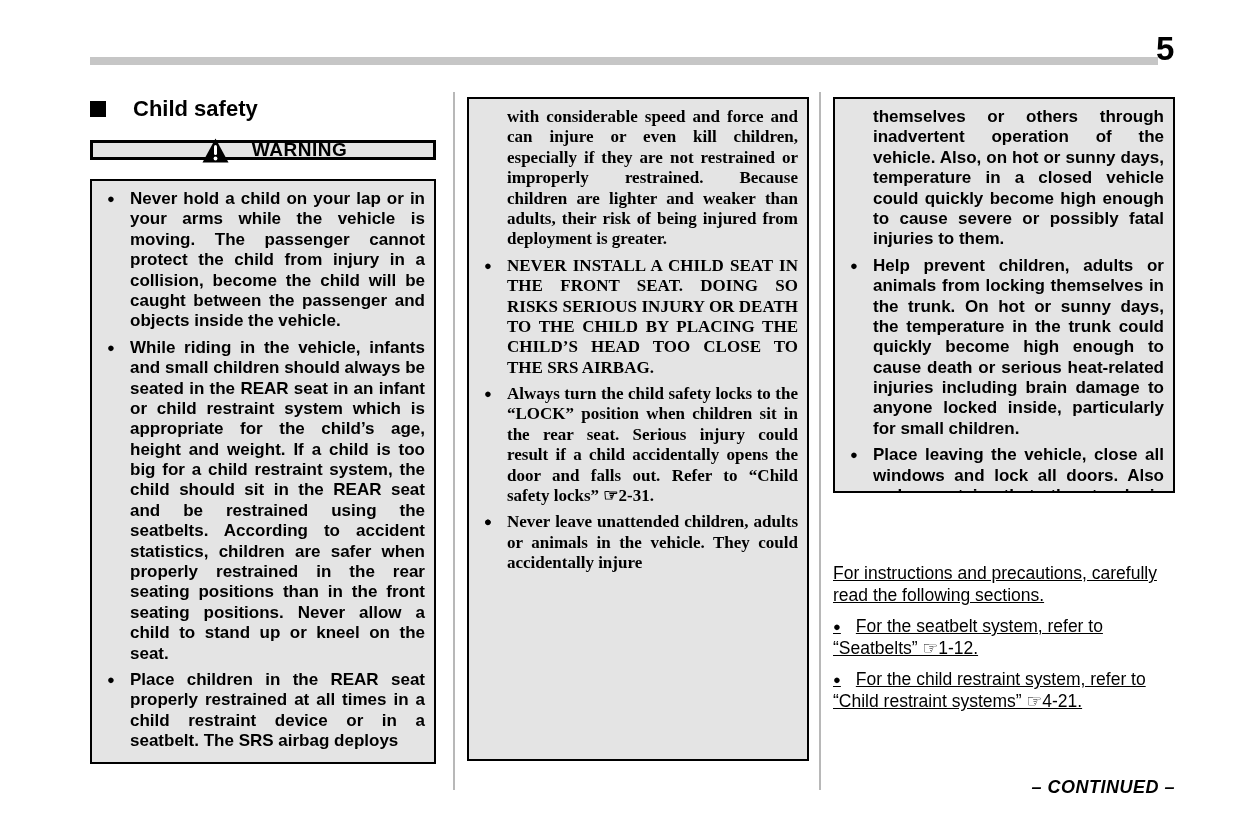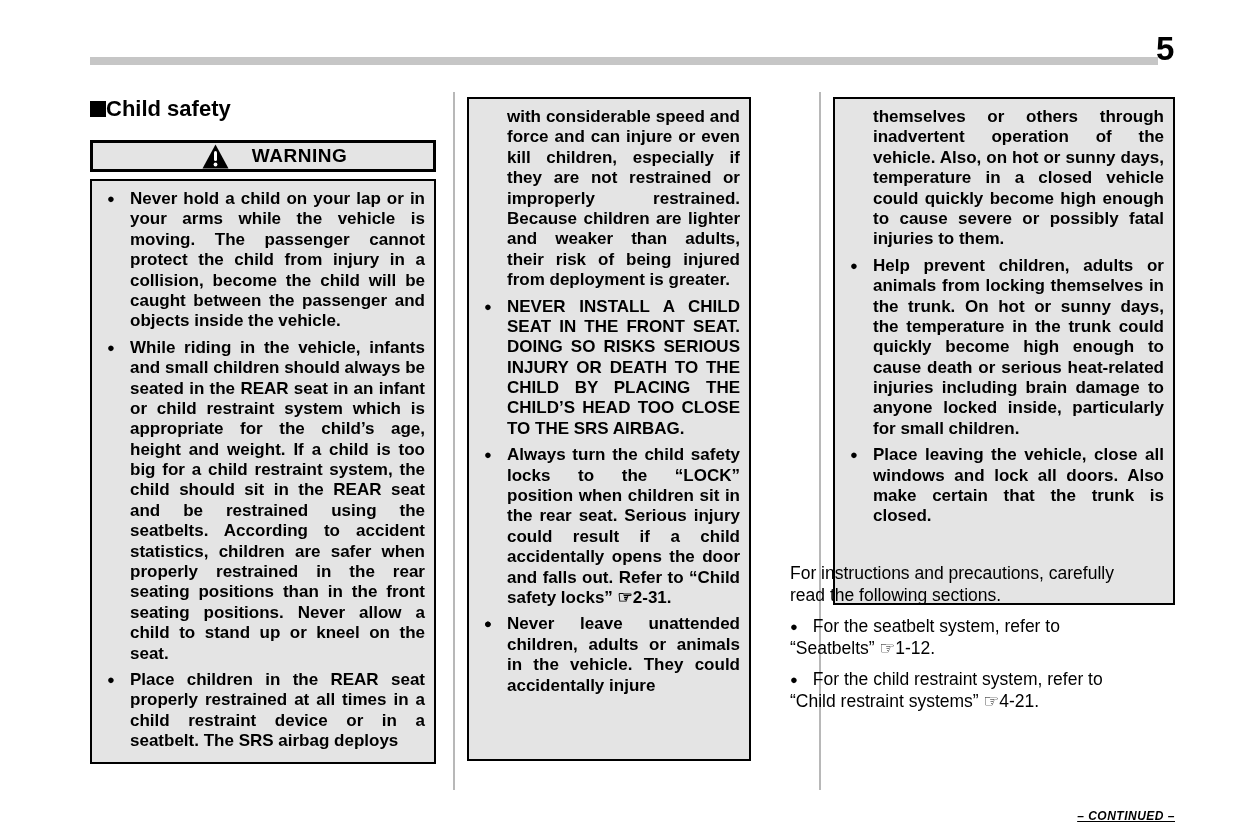--- a/index.html
+++ b/index.html
@@ -25,76 +25,75 @@
 
   .v-sep {
     position: absolute; top: 92px; height: 698px; width: 2px;
     background: #b8b8b8;
   }
   #sep-left  { left: 453px; }
   #sep-right { left: 819px; }
 
   .section-heading {
     position: absolute; left: 90px; top: 98px;
-    display: flex; align-items: center; gap: 0;
+    display: flex; align-items: center; gap: 27px;
     font-size: 22px; font-weight: bold; line-height: 1;
   }
   .section-square {
     width: 16px; height: 16px; background: #000; display: inline-block;
     flex: 0 0 auto;
   }
 
   .warning-header {
     position: absolute; left: 90px; top: 140px;
-    width: 346px; height: 32px;
+    width: 346px; height: 20px;
     background: #e4e4e4;
     border: 3px solid #000;
     display: flex; align-items: center; justify-content: center; gap: 23px;
     font-size: 19px; font-weight: bold; letter-spacing: 0.5px; padding-left: 23px;
   }
   .warning-header svg { display: block; }
 
   .gray-box {
     position: absolute;
     background: #e4e4e4;
     border: 2px solid #000;
     padding: 8px 9px 6px 8px;
     overflow: hidden;
   }
   #box-left   { left: 90px;  top: 179px; width: 346px; height: 585px; }
-  #box-middle { left: 467px; top: 97px;  width: 284px; height: 664px; }
-  #box-right  { left: 833px; top: 97px;  width: 342px; height: 508px; }
+  #box-middle { left: 467px; top: 97px;  width: 342px; height: 664px; font-family: Liberation Serif, serif; }
+  #box-right  { left: 833px; top: 97px;  width: 342px; height: 396px; }
 
   .box-text { font-size: 17px; font-weight: bold; line-height: 1.2; }
   .gray-box ul { list-style: none; margin: 0; padding: 0; }
   .gray-box li {
     position: relative; padding-left: 30px; margin: 0 0 6px 0;
     text-align: justify;
   }
   .gray-box li:last-child { margin-bottom: 0; }
   .li-bullet {
     position: absolute; left: 7px; top: 1px;
     font-size: 13px; line-height: 1.4;
   }
   .continuation {
     margin: 0 0 6px 0; padding-left: 30px; text-align: justify;
   }
 
   .refs {
-    position: absolute; left: 790px; top: 562px; width: 346px;
-    font-size: 17.5px; font-weight: normal; line-height: 1.26;
+    position: absolute; left: 833px; top: 562px; width: 346px;
+    font-size: 17.5px; font-weight: normal; line-height: 1.26; text-decoration: underline;
   }
   .refs p { margin: 0 0 9px 0; }
   .ref-bullet { font-size: 13px; margin-right: 15px; vertical-align: 1px; }
 
   .footer-continued {
-    position: absolute; right: 66px; top: 809px;
-    font-size: 12px; font-weight: bold; font-style: italic;
+    position: absolute; right: 66px; top: 777px;
+    font-size: 18px; font-weight: bold; font-style: italic;
     letter-spacing: 0.5px;
-    text-decoration: underline;
   }
 </style>
 </head>
 <body>
 
 <div class="top-bar"></div>
 <div class="page-number">5</div>
 
 <div class="v-sep" id="sep-left"></div>
 <div class="v-sep" id="sep-right"></div>

